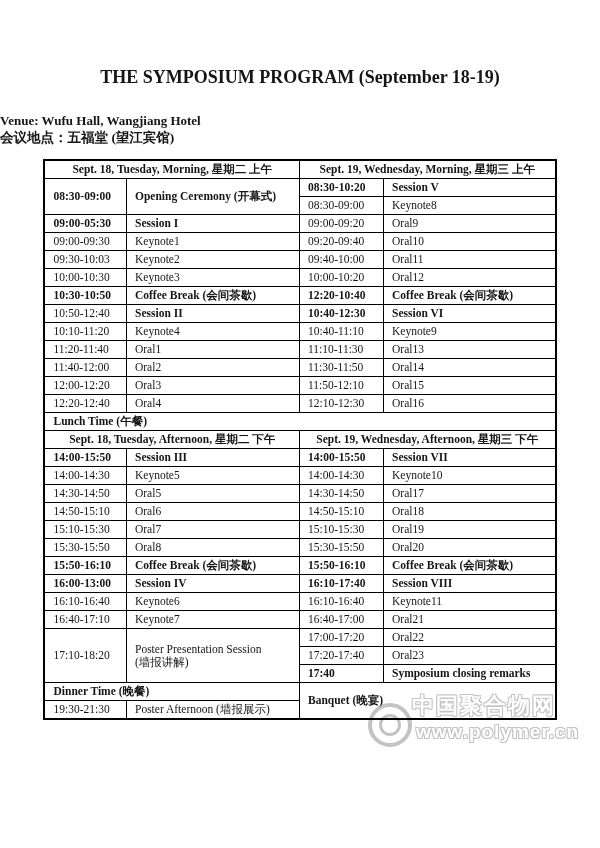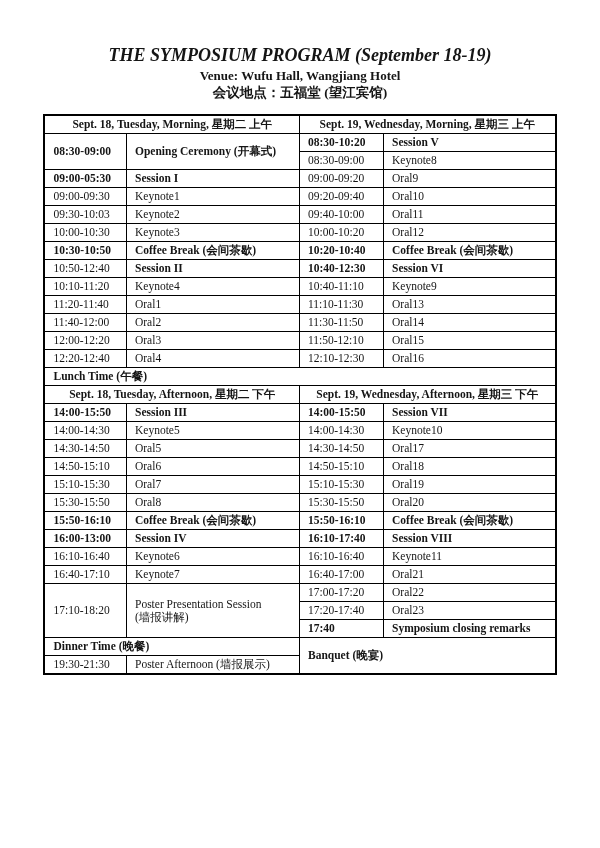--- a/index.html
+++ b/index.html
@@ -6,25 +6,25 @@
   html, body { background: #ffffff; }
   body {
     width: 600px; height: 848px;
     font-family: "Liberation Serif", "DejaVu Serif", serif;
     color: #151515;
     position: relative;
     overflow: hidden;
   }
   .page { position: relative; width: 600px; height: 848px; }
 
-  .title-block { text-align: center; padding-top: 44px; font-style: italic; }
+  .title-block { text-align: center; padding-top: 66px; }
   .title-en { font-size: 18px; font-weight: bold; line-height: 23px; }
   .title-zh { font-size: 18px; font-weight: bold; line-height: 25px; }
 
-  .venue-block { text-align: center; margin-top: 0; }
+  .venue-block { text-align: left; margin-top: 23px; }
   .venue-en { font-size: 13px; font-weight: bold; line-height: 17px; }
   .venue-zh { font-size: 13.5px; font-weight: bold; line-height: 18px; }
 
   table.program {
     width: 511px;
     margin: 12px auto 0 auto;
     border-collapse: collapse;
     border: 2px solid #000;
     table-layout: fixed;
   }
@@ -131,21 +131,21 @@
         </tr>
         <tr>
           <td>10:00-10:30</td>
           <td>Keynote3</td>
           <td>10:00-10:20</td>
           <td>Oral12</td>
         </tr>
         <tr>
           <td class="b">10:30-10:50</td>
           <td class="b">Coffee Break (会间茶歇)</td>
-          <td class="b">10:20-10:40</td>
+          <td class="b">12:20-10:40</td>
           <td class="b">Coffee Break (会间茶歇)</td>
         </tr>
         <tr>
           <td>10:50-12:40</td>
           <td class="b">Session II</td>
           <td class="b">10:40-12:30</td>
           <td class="b">Session VI</td>
         </tr>
         <tr>
           <td>10:10-11:20</td>
@@ -263,14 +263,20 @@
           <td colspan="2" class="b">Dinner Time (晚餐)</td>
           <td colspan="2" rowspan="2" class="b">Banquet (晚宴)</td>
         </tr>
         <tr>
           <td>19:30-21:30</td>
           <td>Poster Afternoon (墙报展示)</td>
         </tr>
       </tbody>
   </table>
 
+  <div class="watermark">
+    <div class="wm-ring-outer"></div>
+    <div class="wm-ring-inner"></div>
+    <div class="wm-title">中国聚合物网</div>
+    <div class="wm-url">www.polymer.cn</div>
+  </div>
 
 </div>
 
 </body></html>

